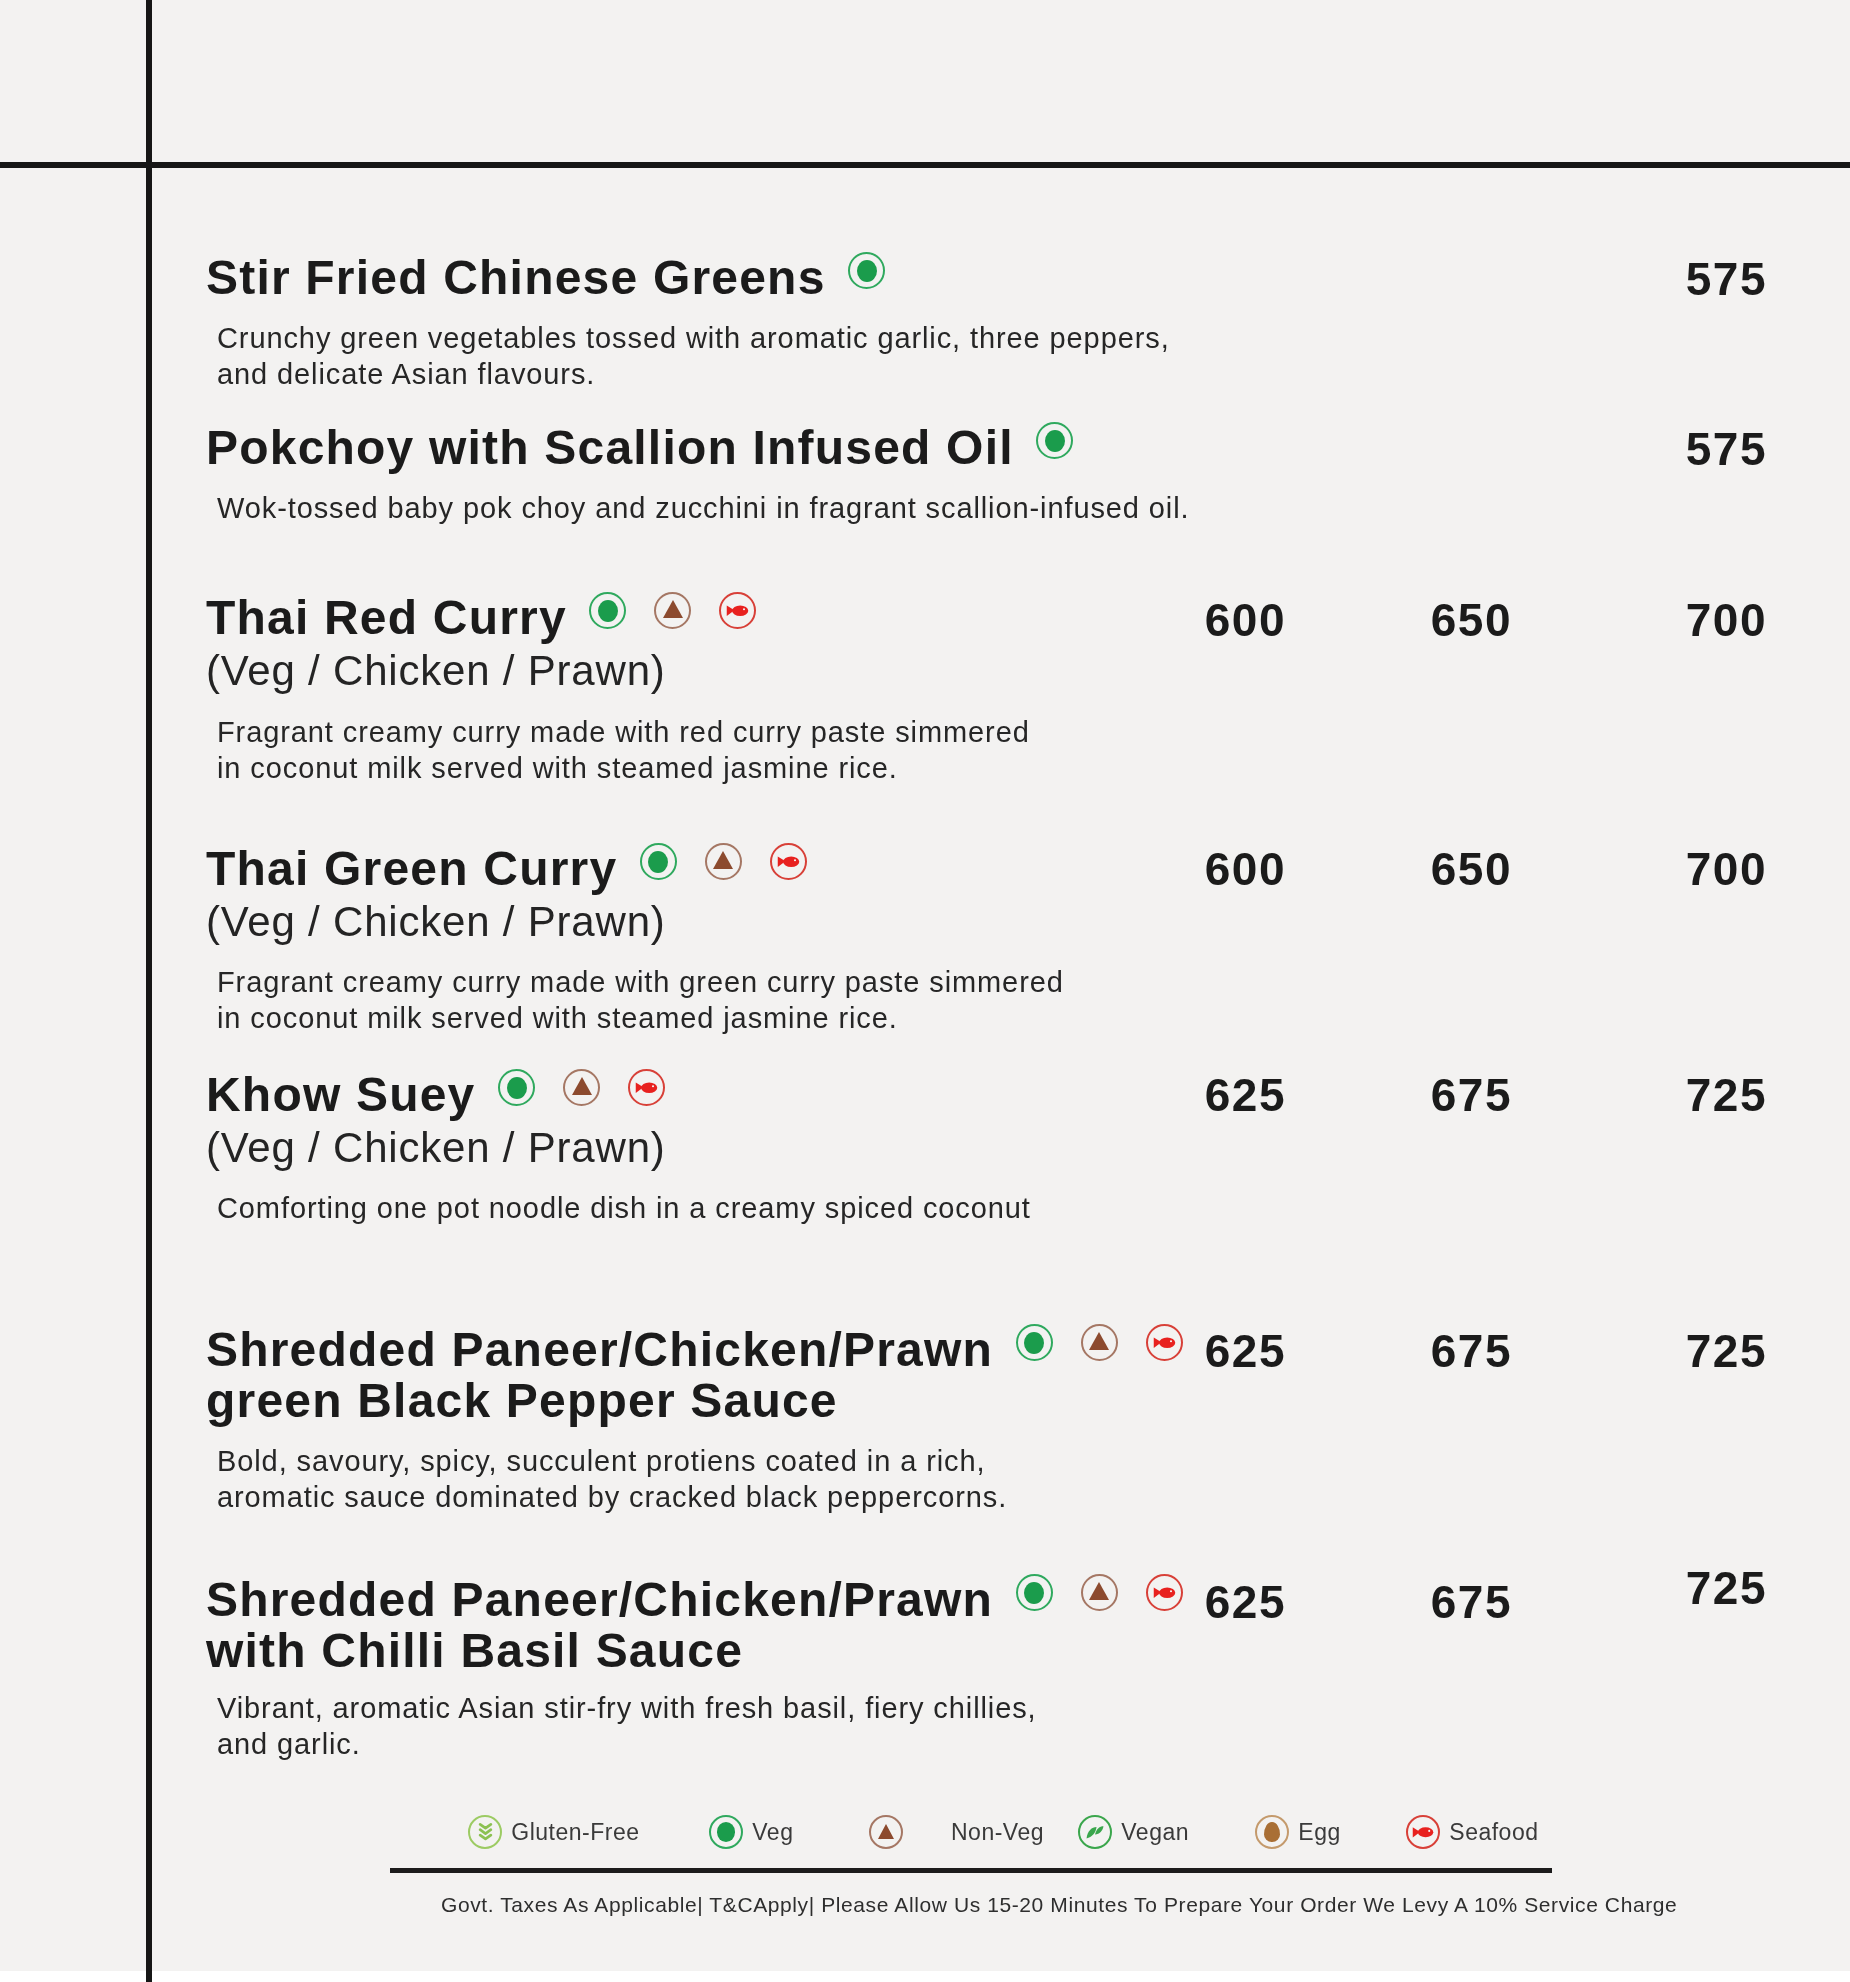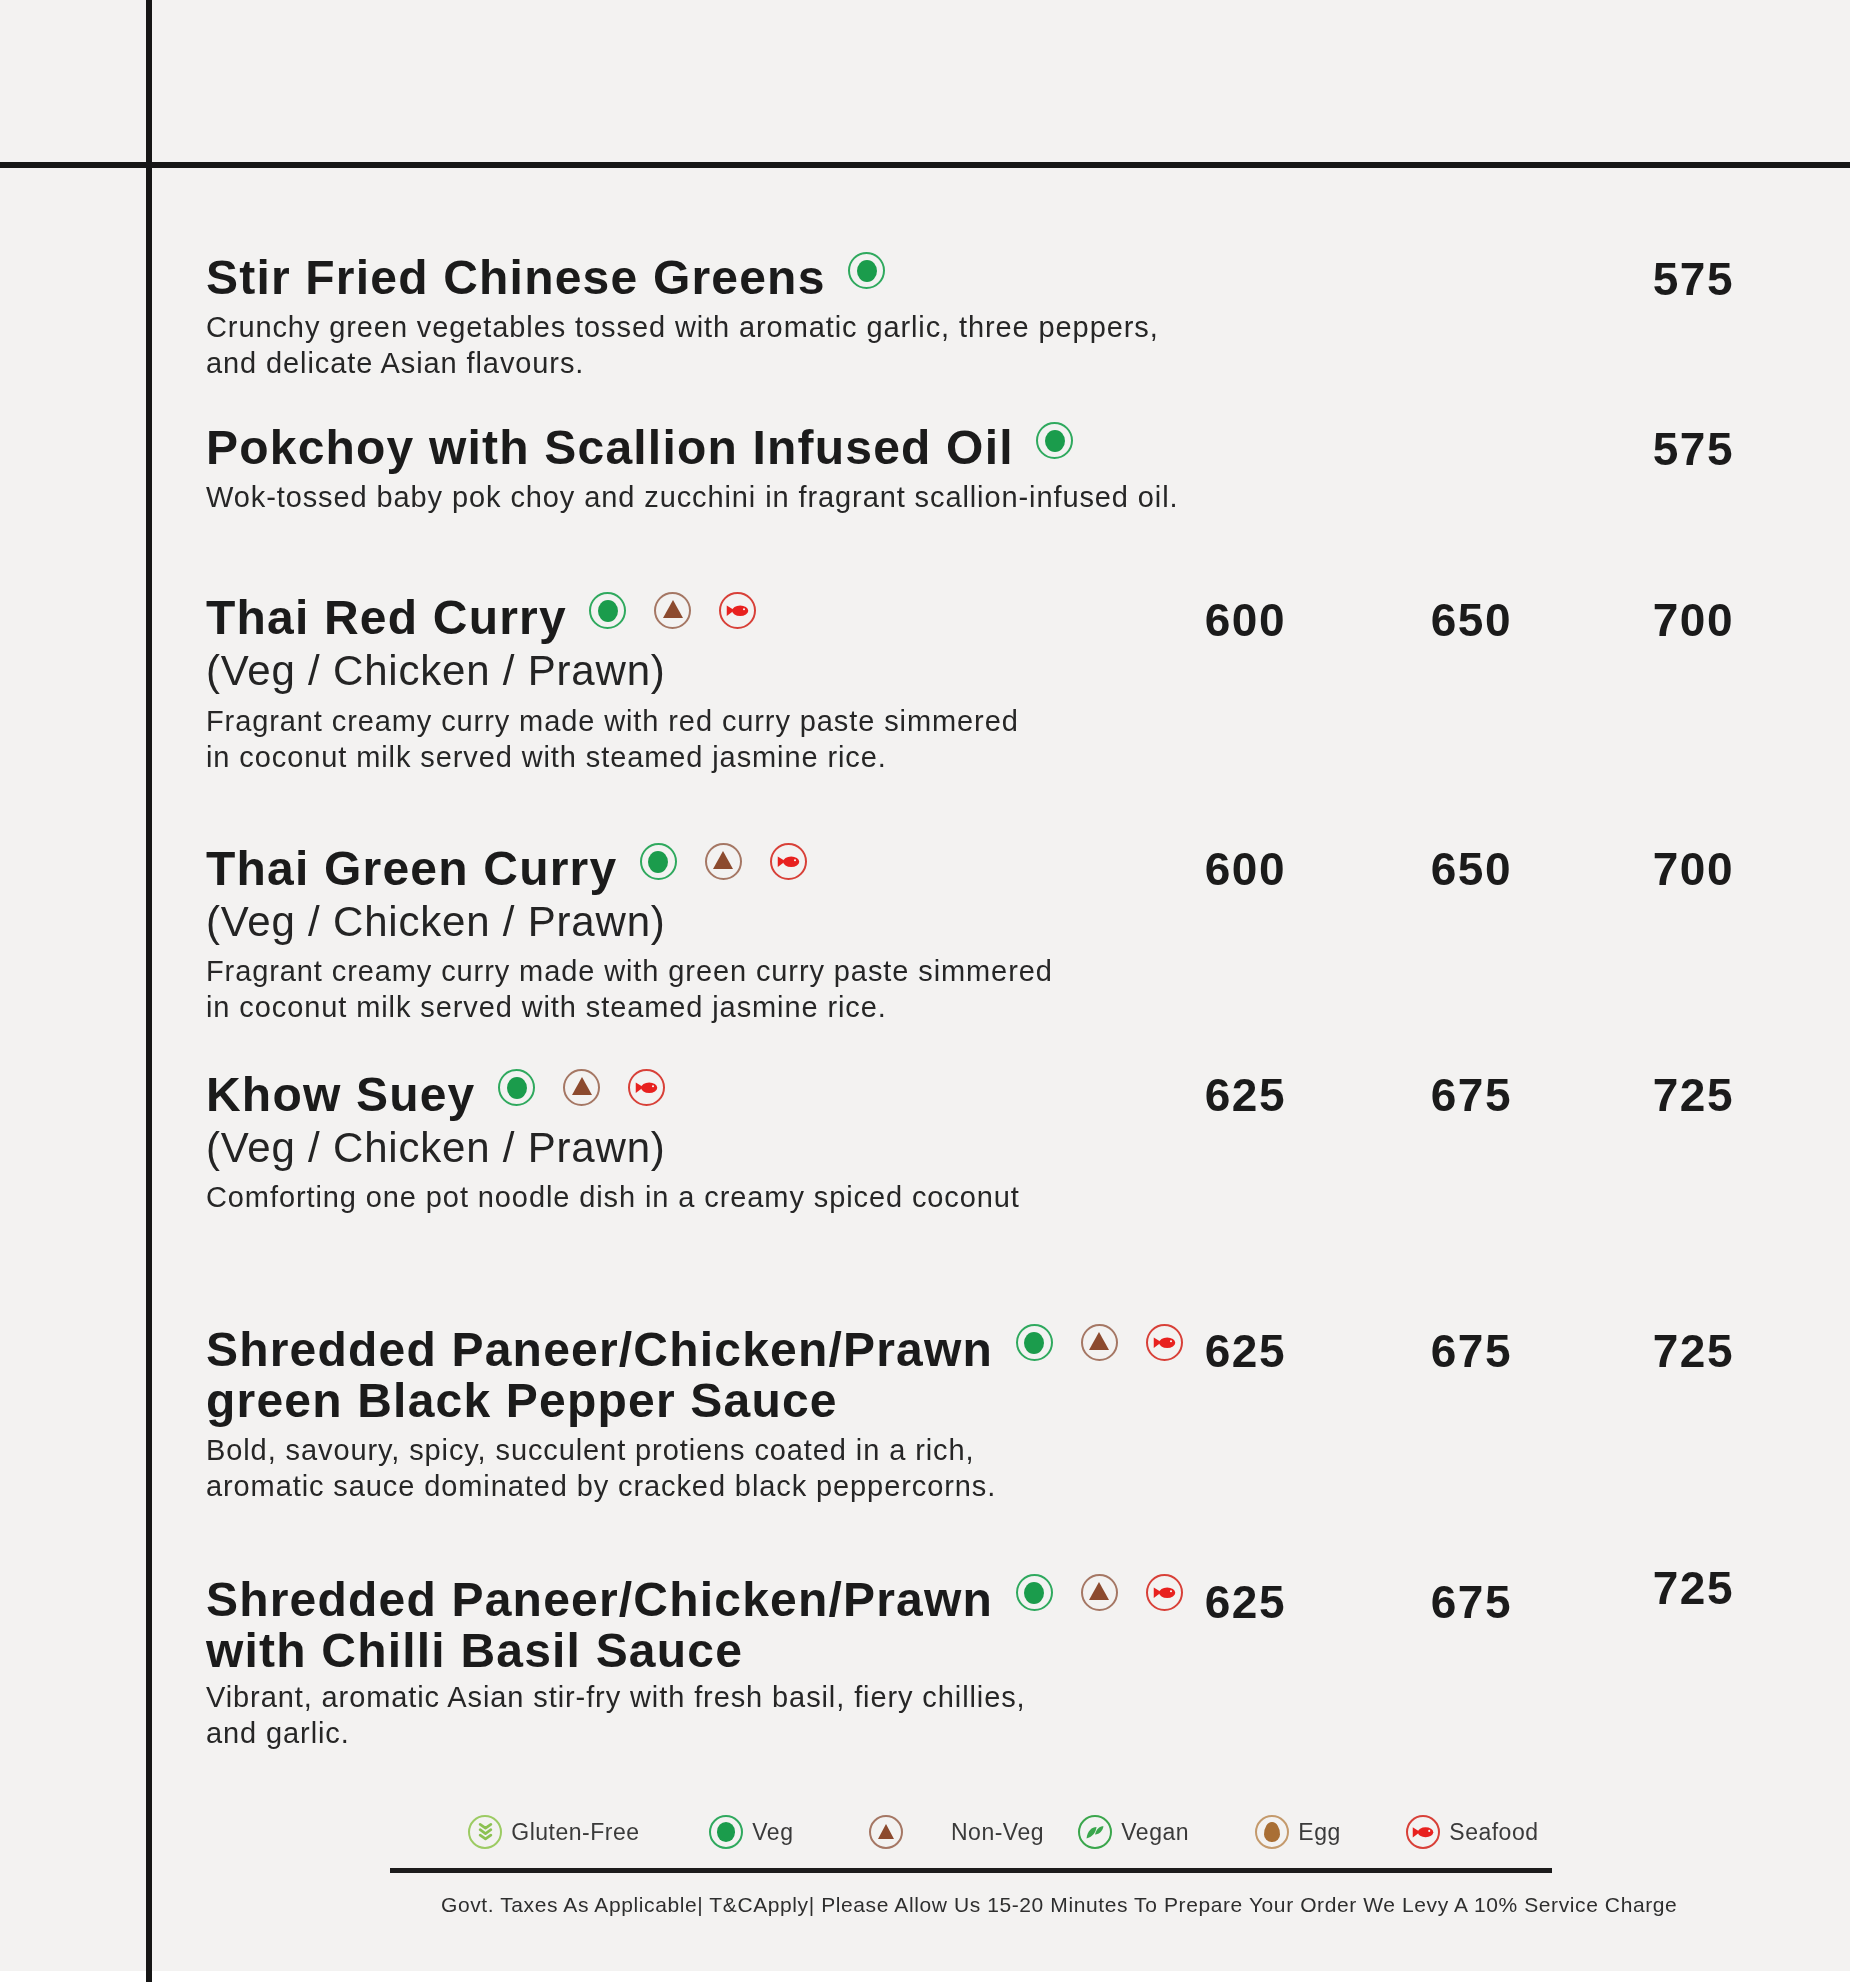--- a/index.html
+++ b/index.html
@@ -6,24 +6,24 @@
   body{width:1851px;height:1983px;position:relative;font-family:"Liberation Sans","DejaVu Sans",sans-serif;}
   .page{position:absolute;left:0;top:0;width:1851px;height:1971px;background:#f3f2f1;overflow:hidden;}
   .vline{position:absolute;left:146px;top:0;width:6.2px;height:1983px;background:#161616;z-index:5;}
   .hline{position:absolute;left:0;top:162px;width:1851px;height:6.2px;background:#161616;z-index:4;}
 
   .item{position:absolute;left:206px;width:999px;}
   .title{margin:0;font-size:48px;line-height:51px;font-weight:700;color:#1b1b1b;letter-spacing:1.2px;}
   .tline1{display:flex;align-items:flex-start;gap:18px;white-space:nowrap;}
   .tline2{display:block;}
   .subtitle{position:absolute;top:56px;left:0;font-size:42px;line-height:46px;font-weight:400;color:#242424;letter-spacing:0.8px;white-space:nowrap;}
-  .desc{position:absolute;left:0;margin:0;font-size:29px;line-height:36px;font-weight:400;color:#262626;letter-spacing:0.9px;white-space:nowrap;}
+  .desc{position:absolute;left:0;margin:11px;font-size:29px;line-height:36px;font-weight:400;color:#262626;letter-spacing:0.9px;white-space:nowrap;}
 
   .price{position:absolute;font-size:46px;line-height:51px;font-weight:600;color:#1b1b1b;letter-spacing:1.5px;text-align:right;}
-  .c1{right:565px;} .c2{right:339px;} .c3{right:117px;}
+  .c1{right:565px;} .c2{right:339px;} .c3{right:84px;}
 
   .badges{display:flex;align-items:center;gap:28px;margin-left:4.6px;}
   .badge{width:37px;height:37px;border-radius:50%;box-sizing:border-box;display:flex;align-items:center;justify-content:center;flex:0 0 auto;}
   .b-veg{border:2.3px solid #2fa95e;}
   .b-veg i{display:block;width:20px;height:22px;border-radius:50%;background:#1b9c4c;}
   .b-nonveg{border:2.3px solid #a57764;}
   .b-nonveg i{display:block;width:0;height:0;border-left:10px solid transparent;border-right:10px solid transparent;border-bottom:18px solid #8c4a2e;margin-top:-2.3px;}
   .b-sea{border:2.3px solid #d84038;}
 
   .legend{position:absolute;left:0;top:1815px;width:1657px;height:39px;}

